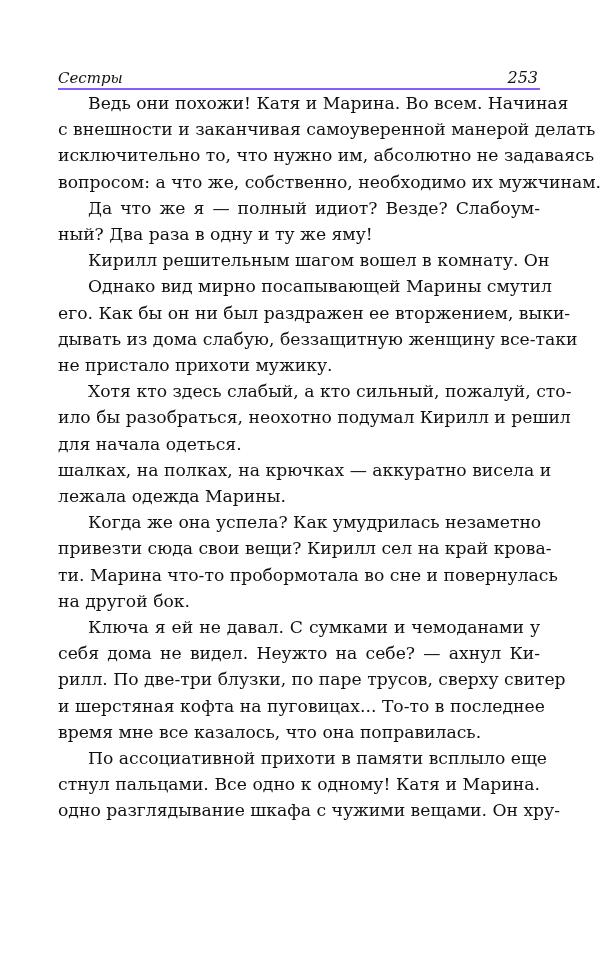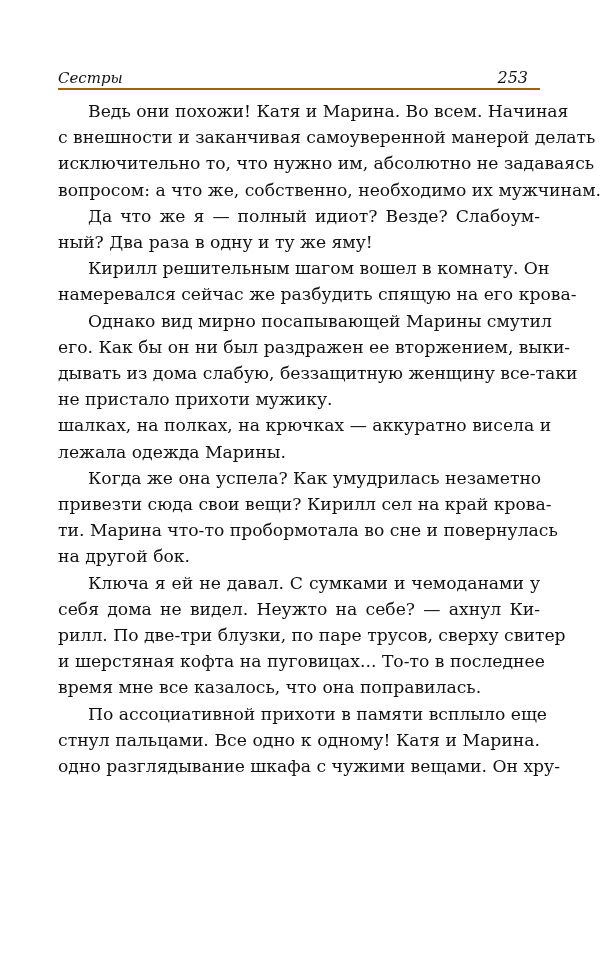--- a/index.html
+++ b/index.html
@@ -1,21 +1,21 @@
 <!DOCTYPE html>
 <html><head>
 <meta charset="utf-8">
 <style>
   html, body { margin: 0; padding: 0; background: #ffffff; }
   body { width: 600px; height: 970px; position: relative; overflow: hidden; font-family: "DejaVu Serif", serif; color: #111; }
   .page { position: absolute; left: 58px; top: 66px; width: 482px; }
-  .running-head { position: relative; height: 22px; border-bottom: 2px solid #a16207; }
+  .running-head { position: relative; height: 22px; border-bottom: 2px solid #8b5cf6; }
   .running-head .title { position: absolute; left: 0; bottom: 1px; font-style: italic; font-size: 15px; }
-  .running-head .num { position: absolute; right: 12px; bottom: 1px; font-style: italic; font-size: 16px; text-align: right; }
-  .body { margin-top: 8px; }
+  .running-head .num { position: absolute; right: 2px; bottom: 1px; font-style: italic; font-size: 16px; text-align: right; }
+  .body { }
   .para { margin: 0; font-size: 17.2px; line-height: 26.2px; text-align: justify; }
   .line { display: block; white-space: nowrap; text-align: justify; text-align-last: justify; }
   .line.last { text-align-last: left; }
   .para .line.first { text-indent: 30px; }
 </style>
 </head>
 <body>
 
 <div class="page">
   <div class="running-head">
@@ -29,27 +29,31 @@
       <span class="line">с внешности и заканчивая самоуверенной манерой делать</span>
       <span class="line">исключительно то, что нужно им, абсолютно не задаваясь</span>
       <span class="line last">вопросом: а что же, собственно, необходимо их мужчинам.</span>
     </p>
     <p class="para">
       <span class="line first">Да что же я — полный идиот? Везде? Слабоум-</span>
       <span class="line last">ный? Два раза в одну и ту же яму!</span>
     </p>
     <p class="para">
       <span class="line first">Кирилл решительным шагом вошел в комнату. Он</span>
-      <span class="line">намеревался сейчас же разбудить спящую на его крова-</span>
     </p>
     <p class="para">
       <span class="line first">Однако вид мирно посапывающей Марины смутил</span>
       <span class="line">его. Как бы он ни был раздражен ее вторжением, выки-</span>
       <span class="line">дывать из дома слабую, беззащитную женщину все-таки</span>
       <span class="line last">не пристало прихоти мужику.</span>
+    </p>
+    <p class="para">
+      <span class="line first">Хотя кто здесь слабый, а кто сильный, пожалуй, сто-</span>
+      <span class="line">ило бы разобраться, неохотно подумал Кирилл и решил</span>
+      <span class="line last">для начала одеться.</span>
     </p>
     <p class="para">
       <span class="line">шалках, на полках, на крючках — аккуратно висела и</span>
       <span class="line last">лежала одежда Марины.</span>
     </p>
     <p class="para">
       <span class="line first">Когда же она успела? Как умудрилась незаметно</span>
       <span class="line">привезти сюда свои вещи? Кирилл сел на край крова-</span>
       <span class="line">ти. Марина что-то пробормотала во сне и повернулась</span>
       <span class="line last">на другой бок.</span>

